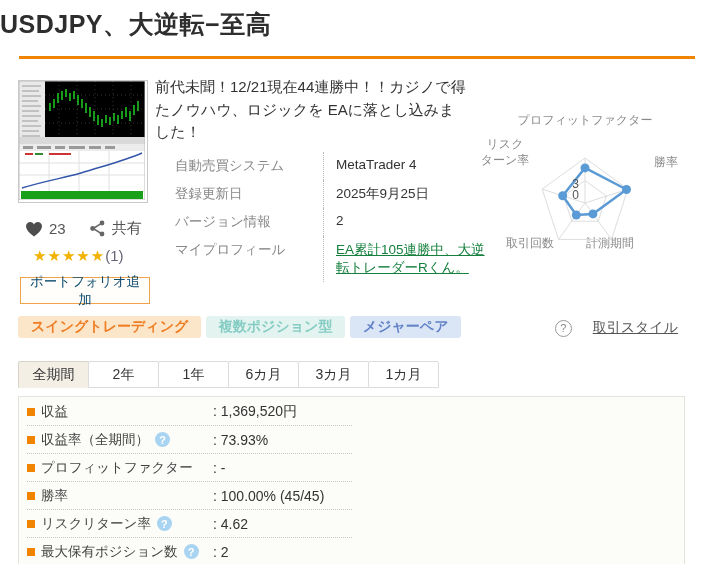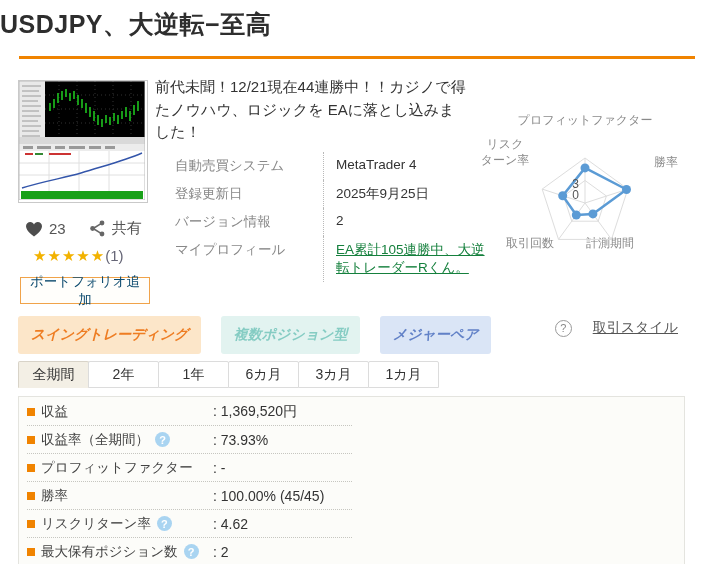--- a/index.html
+++ b/index.html
@@ -36,21 +36,21 @@
   .rl-top{left:0;top:40px;width:246px;text-align:center;}
   .rl-right{left:192px;top:82px;}
   .rl-left{left:10px;top:64px;width:66px;text-align:center;line-height:1.35;}
   .rl-bl{left:44px;top:163px;}
   .rl-br{left:124px;top:163px;}
   #radar-svg{position:absolute;left:8px;top:58px;}
   #radar-svg text{font-size:12px;fill:#555;}
 
   
   .tags-row{position:absolute;left:18px;top:316px;width:676px;height:28px;}
-  .tag{display:inline-block;padding:10px 13px;border-radius:3px;font-size:14px;font-weight:bold;font-style:italic;margin-right:15px;cursor:pointer;}
+  .tag{display:inline-block;padding:2px 13px;border-radius:3px;font-size:14px;font-weight:bold;cursor:pointer;}
   .tag-orange{background:#fce6c9;color:#ee7d23;}
   .tag-teal{background:#e2f3f0;color:#85ccc3;}
   .tag-blue{background:#dae5f6;color:#6181c7;}
   .style-link{position:absolute;right:16px;top:3px;display:flex;align-items:center;gap:5px;font-size:14px;color:#555;cursor:pointer;}
   .style-link .qmark{width:15px;height:15px;border:1px solid #999;border-radius:50%;color:#888;font-size:11px;
     display:inline-flex;align-items:center;justify-content:center;font-style:normal;}
   .style-link .txt{text-decoration:underline;margin-left:16px;}
 
   
   .tabs{position:absolute;left:18px;top:361px;display:flex;z-index:2;}

